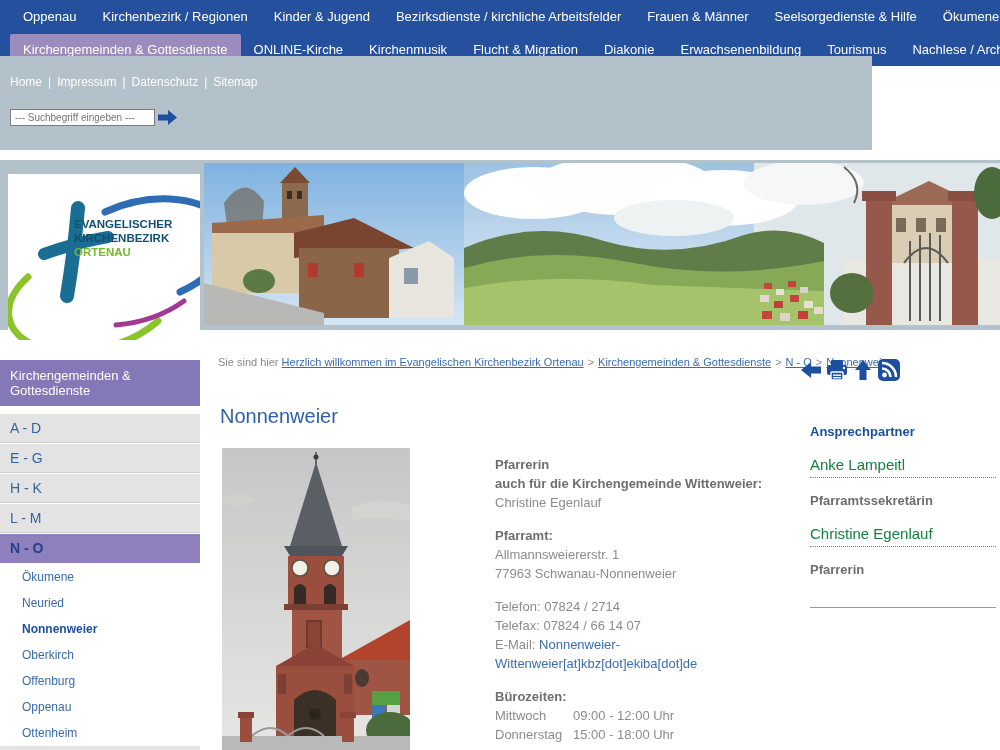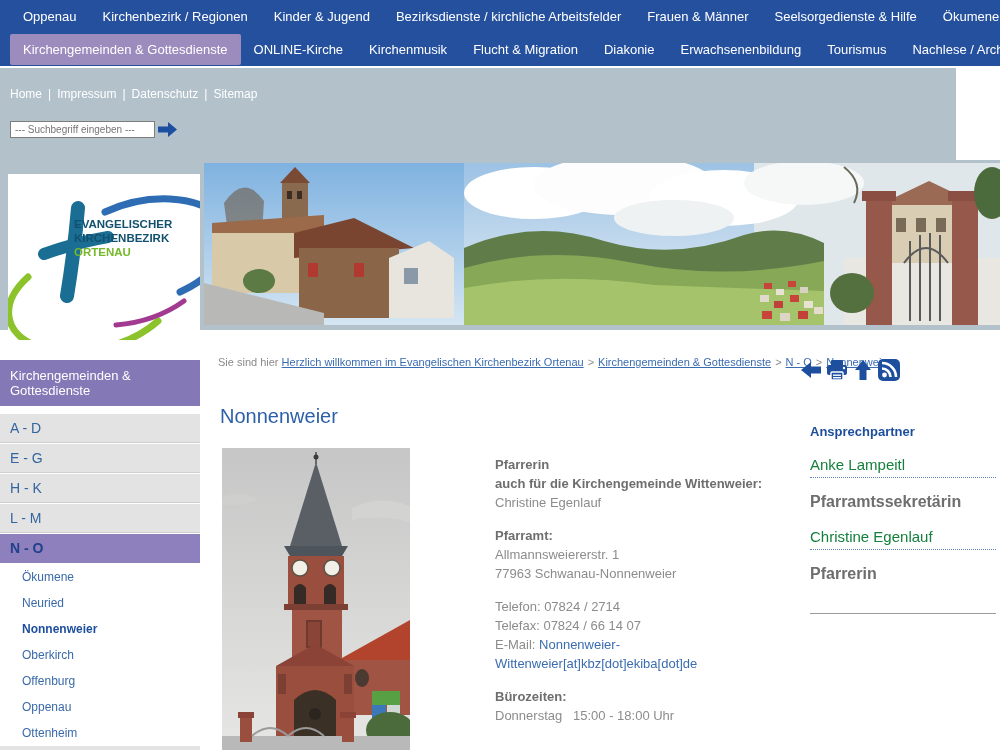--- a/index.html
+++ b/index.html
@@ -7,21 +7,21 @@
   body { font-family:"Liberation Sans", sans-serif; background:#fff; }
   #page { position:relative; width:1000px; height:750px; background:#fff; overflow:hidden; }
 
   
   .topnav { position:absolute; top:0; left:0; width:1000px; height:66px; background:#24509e; }
   .nav-row { display:flex; align-items:center; height:33px; padding-left:10px; }
   .nav-item { color:#fff; font-size:13px; padding:8px 13px; white-space:nowrap; cursor:pointer; }
   .nav-item.active { background:#9c8bbd; border-radius:2px; }
 
   
-  .metabar { position:absolute; top:68px; left:0; width:956px; height:94px; background:#b3c1cb; }
+  .metabar { position:absolute; top:56px; left:0; width:872px; height:94px; background:#b3c1cb; }
   .meta-links { position:absolute; top:19px; left:10px; font-size:12px; color:#fff; }
   .meta-links a { color:#fff; text-decoration:none; cursor:pointer; }
   .meta-sep { color:#fff; margin:0 6px; }
   .searchbox { position:absolute; top:53px; left:10px; display:flex; align-items:center; }
   .searchbox input { width:145px; height:17px; border:1px solid #7d7d7d; font-size:10px; color:#8a8a8a;
                      padding:0 4px; font-family:"Liberation Sans", sans-serif; background:#fff; }
   .search-go { margin-left:3px; cursor:pointer; display:flex; align-items:center; }
 
   
   .banner { position:absolute; top:160px; left:0; width:1000px; height:170px; background:#b3c1cb; }
@@ -52,21 +52,21 @@
   .info-block { margin-bottom:14px; }
   .info-line .b { font-weight:bold; color:#6e6e6e; }
   .info-text a { color:#3a6cb0; text-decoration:none; cursor:pointer; }
   .day-col { display:inline-block; width:78px; }
 
   
   .aside { position:absolute; top:424px; left:810px; width:186px; }
   .aside-heading { font-size:13px; font-weight:bold; color:#1c4e9c; }
   .person-name { display:block; font-size:15px; color:#15803d; text-decoration:none;
                  border-bottom:1px dotted #5b83bb; padding-bottom:4px; margin-top:17px; cursor:pointer; }
-  .person-role { font-size:16px; font-weight:bold; color:#6e6e6e; margin-top:15px; }
+  .person-role { font-size:13px; font-weight:bold; color:#6e6e6e; margin-top:15px; }
   .person + .person { margin-top:14px; }
   .aside-divider { border:0; border-top:1px solid #9a9a9a; margin-top:30px; }
 </style>
 </head>
 <body>
 
 <div id="page">
 
   <div class="topnav">
     <div class="nav-row" id="nav-row1">
@@ -310,20 +310,21 @@
         <div class="info-line"><span>Allmannsweiererstr. 1</span></div>
         <div class="info-line"><span>77963 Schwanau-Nonnenweier</span></div>
       </div>
       <div class="info-block">
         <div class="info-line"><span>Telefon: 07824 / 2714</span></div>
         <div class="info-line"><span>Telefax: 07824 / 66 14 07</span></div>
         <div class="info-line"><span>E-Mail: </span><a>Nonnenweier-Wittenweier[at]kbz[dot]ekiba[dot]de</a></div>
       </div>
       <div class="info-block">
         <div class="info-line"><span class="b">Bürozeiten:</span></div>
+        <div class="info-line"><span class="day-col">Mittwoch</span><span>09:00 - 12:00 Uhr</span></div>
         <div class="info-line"><span class="day-col">Donnerstag</span><span>15:00 - 18:00 Uhr</span></div>
       </div>
     </div>
 
   <div class="aside">
     <div class="aside-heading">Ansprechpartner</div>
     <div id="people">
         <div class="person">
           <a class="person-name">Anke Lampeitl</a>
           <div class="person-role">Pfarramtssekretärin</div>

